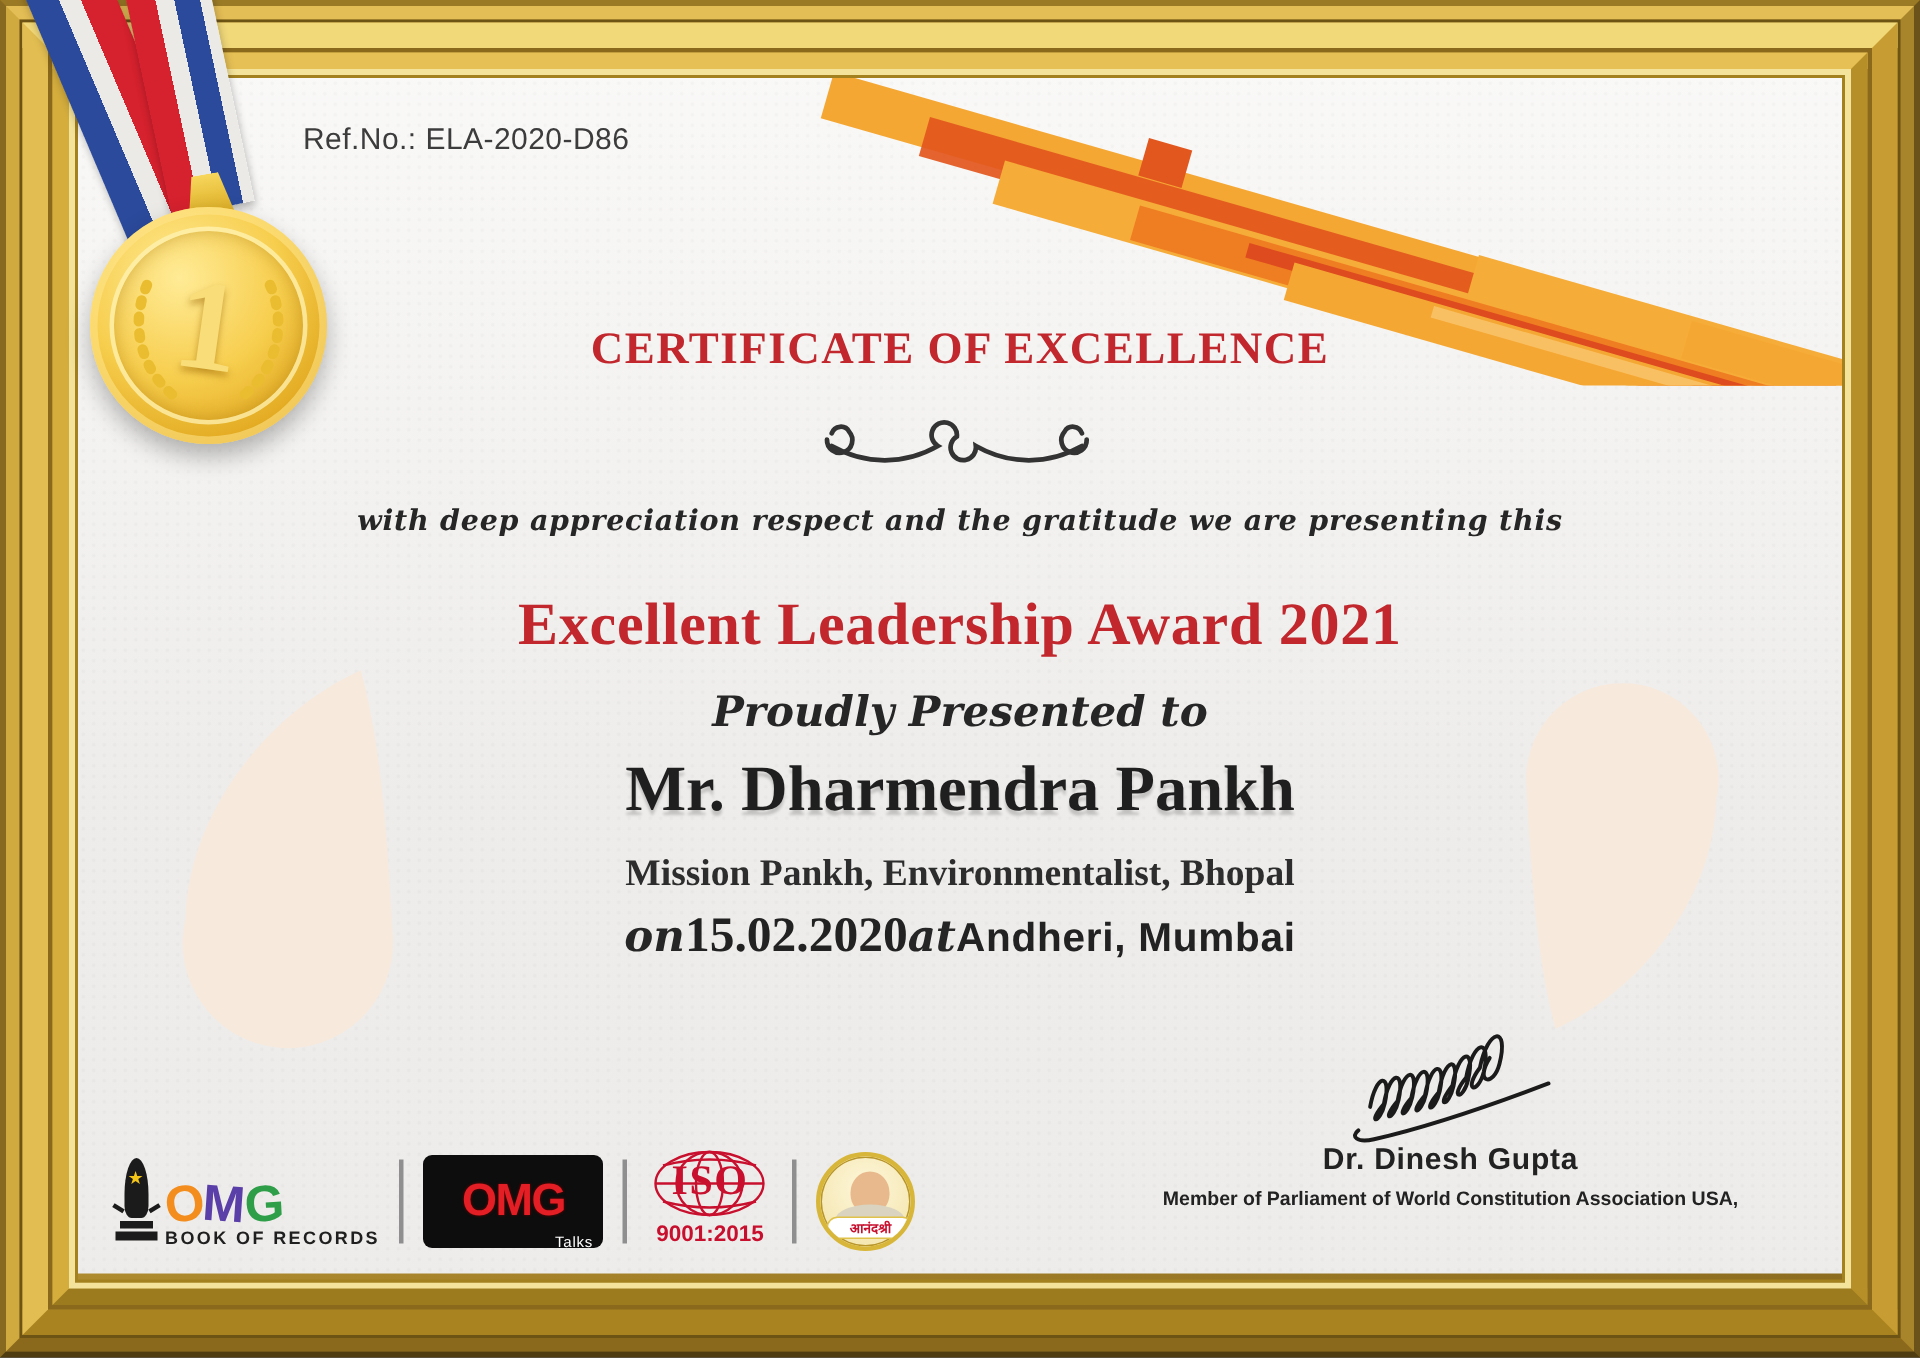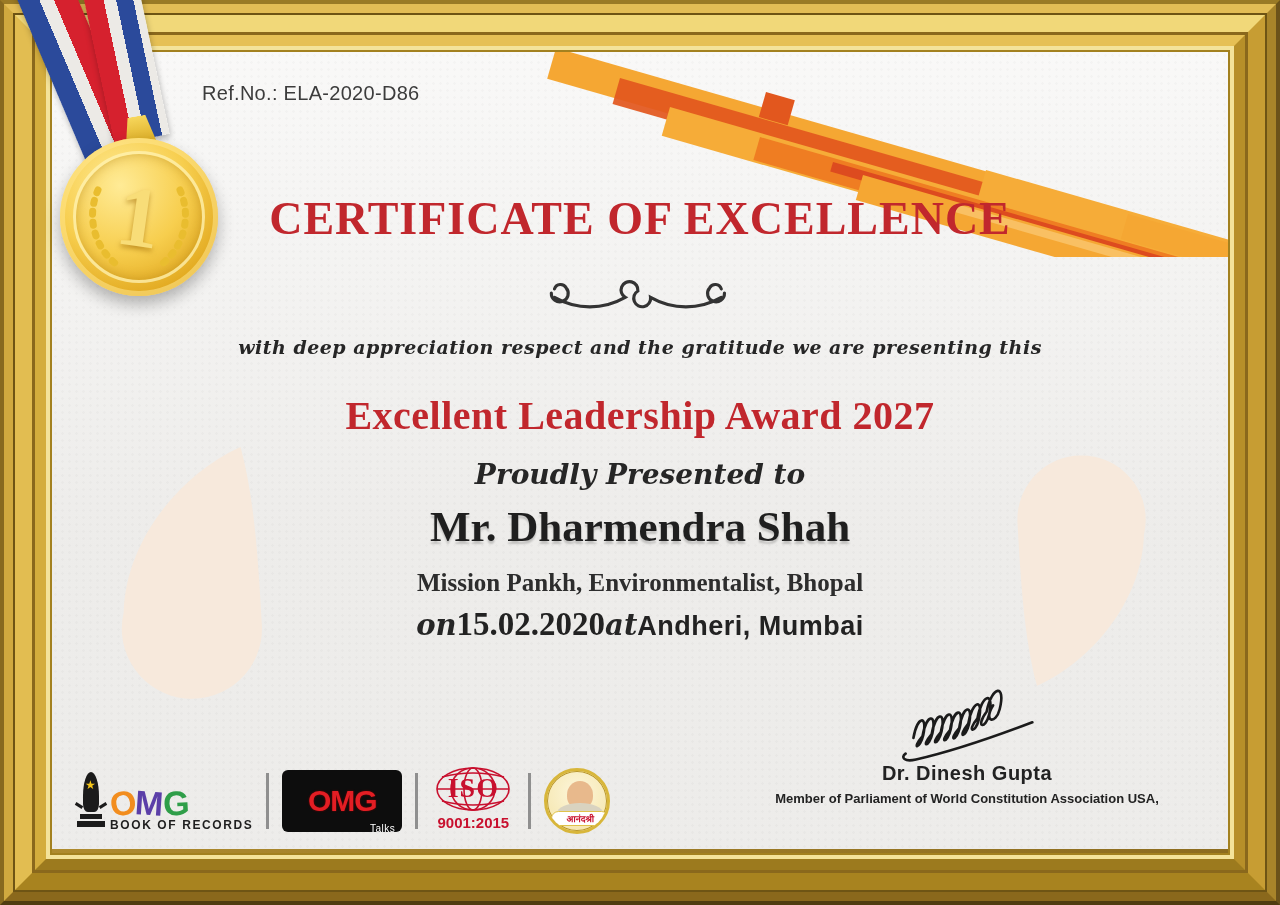--- a/index.html
+++ b/index.html
@@ -43,22 +43,22 @@
   .s9 { left:428px; top:152px; width:310px; height:8px;  background:#F9C063; }
   .s10{ left:600px; top:162px; width:150px; height:26px; background:#F5A733; }
 
   
   .bigquote { position:absolute; opacity:1; }
   .bq-left  { left:60px;  top:386px; }
   .bq-right { left:932px; top:396px; }
 
   
   .centered { position:absolute; left:0; width:100%; text-align:center; }
-  .title { top:140px; font-family:"Liberation Serif", serif; font-weight:bold;
-           font-size:46px; letter-spacing:1px; color:#C1272D; }
+  .title { top:164px; font-family:"Liberation Serif", serif; font-weight:bold;
+           font-size:30px; letter-spacing:1px; color:#C1272D; }
   .flourish { top:214px; }
   .script { font-family:"DejaVu Serif", serif; font-style:italic; font-weight:bold; color:#262626; }
   .appreciation { top:284px; font-size:19px; letter-spacing:.5px; }
   .award { top:340px; font-family:"Liberation Serif", serif; font-weight:bold;
            font-size:40px; color:#C1272D; letter-spacing:.5px; }
   .presented { top:406px; font-size:28px; }
   .recipient { top:450px; font-family:"Liberation Serif", serif; font-weight:bold;
                font-size:43px; color:#1f1f1f; text-shadow:0 3px 2px rgba(0,0,0,.18); }
   .details { top:505px; font-family:"Liberation Serif", serif; font-weight:bold;
              font-size:25px; color:#2d2d2d;margin-top:12px; }
@@ -184,25 +184,25 @@
     <div class="centered flourish">
       <svg width="190" height="50" viewBox="0 0 180 44" fill="none" stroke="#333" stroke-width="3" stroke-linecap="round">
         <path d="M6 24 a8 8 0 1 0 14 -5 a6 6 0 0 0 -11 1"></path>
         <path d="M9 28 C30 40 55 40 76 28 a8 8 0 1 1 12 -6 a8 8 0 1 0 12 6 C121 40 146 40 167 28"></path>
         <path d="M170 24 a8 8 0 1 1 -14 -5 a6 6 0 0 1 11 1"></path>
       </svg>
     </div>
 
     <div class="centered script appreciation">with deep appreciation respect and the gratitude we are presenting this</div>
 
-    <div class="centered award">Excellent Leadership Award 2027</div>
+    <div class="centered award">Excellent Leadership Award 2021</div>
 
     <div class="centered script presented">Proudly Presented to</div>
 
-    <div class="centered recipient">Mr. Dharmendra Shah</div>
+    <div class="centered recipient">Mr. Dharmendra Pankh</div>
 
     <div class="centered details">Mission Pankh, Environmentalist, Bhopal</div>
 
     <div class="centered dateline">
       <span class="script-word">on</span>
       <span class="date-val">15.02.2020</span>
       <span class="script-word">at</span>
       <span class="loc">Andheri, Mumbai</span>
     </div>
 

